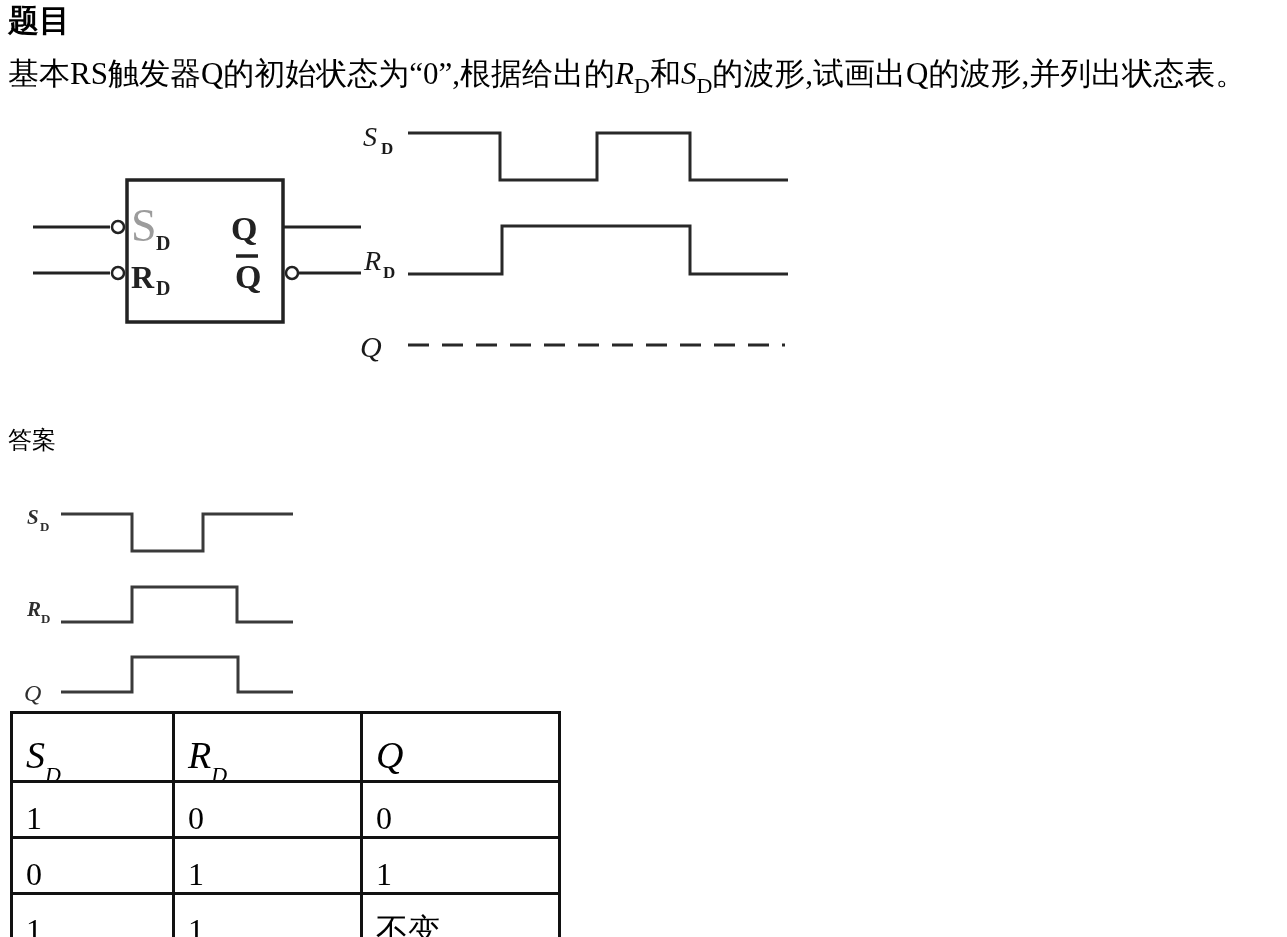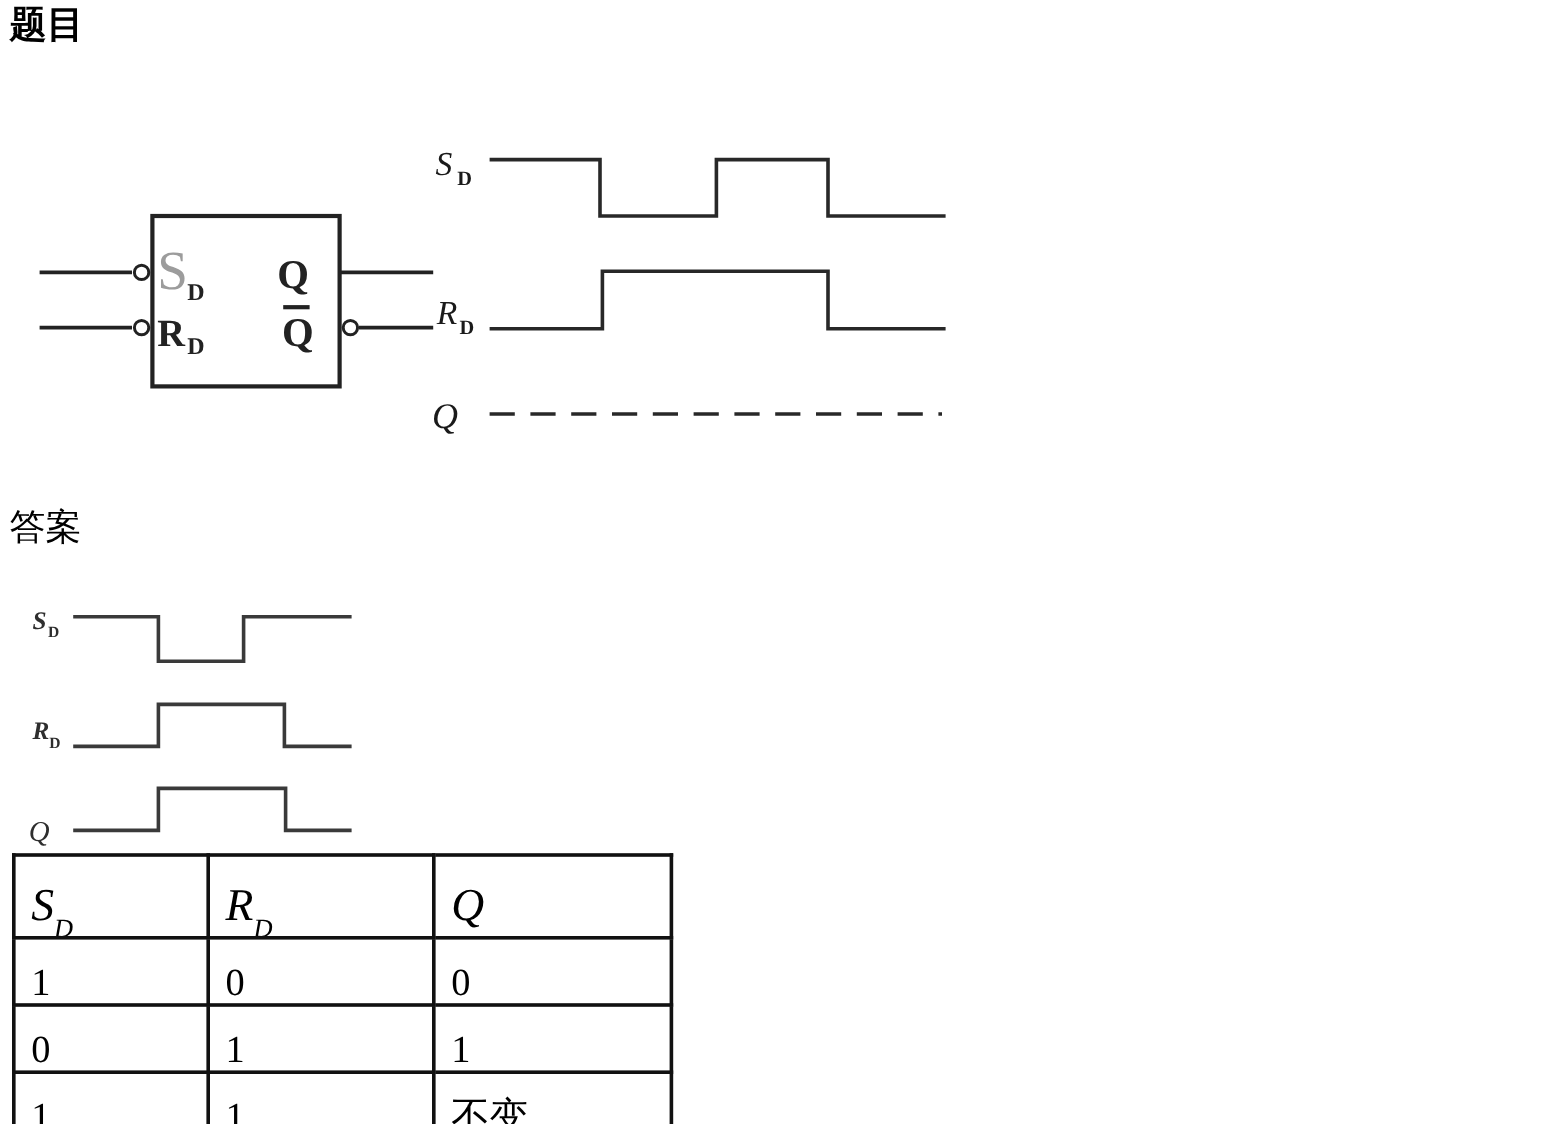--- a/index.html
+++ b/index.html
@@ -11,21 +11,21 @@
     font-family: "Liberation Serif", "DejaVu Serif", serif;
     color: #000000;
     overflow: hidden;
   }
   .q-heading {
     position: absolute; left: 8px; top: 2px; margin: 0;
     font-size: 31px; font-weight: bold; line-height: 38px;
   }
   .a-heading {
     position: absolute; left: 8px; top: 421px; margin: 0;
-    font-size: 30px; font-weight: normal; line-height: 38px;
+    font-size: 24px; font-weight: normal; line-height: 38px;
   }
   .q-text {
     position: absolute; left: 8px; top: 53px; width: 1278px; margin: 0;
     font-size: 31px; line-height: 42px; white-space: nowrap;
   }
   .mvar { font-style: italic; }
   .msub { font-size: 22px; vertical-align: -9px; line-height: 0; }
   svg { position: absolute; overflow: visible; }
   .fig-q { left: 0; top: 110px; }
   .fig-a { left: 0; top: 490px; }
@@ -61,20 +61,21 @@
   .hbase { font-style: italic; font-size: 38px; line-height: 1; }
   .hsub  { font-style: italic; font-size: 22px; vertical-align: -14px; line-height: 0; }
 </style>
 </head>
 <body>
 
 <div class="page">
 
   <h1 class="q-heading">题目</h1>
 
+  <p class="q-text"><span>基本RS触发器Q的初始状态为“0”,根据给出的</span><span class="mvar">R</span><sub class="msub">D</sub><span>和</span><span class="mvar">S</span><sub class="msub">D</sub><span>的波形,试画出Q的波形,并列出状态表。</span></p>
 
   <svg class="fig-q" width="820" height="275">
 
     <line class="wire" x1="33" y1="117" x2="110" y2="117"></line>
     <circle class="bubble" cx="118" cy="117" r="6"></circle>
     <line class="wire" x1="33" y1="163" x2="110" y2="163"></line>
     <circle class="bubble" cx="118" cy="163" r="6"></circle>
     <rect class="ffbox" x="127" y="70" width="156" height="142"></rect>
     <line class="wire" x1="284" y1="117" x2="361" y2="117"></line>
     <circle class="bubble" cx="292" cy="163" r="6"></circle>

